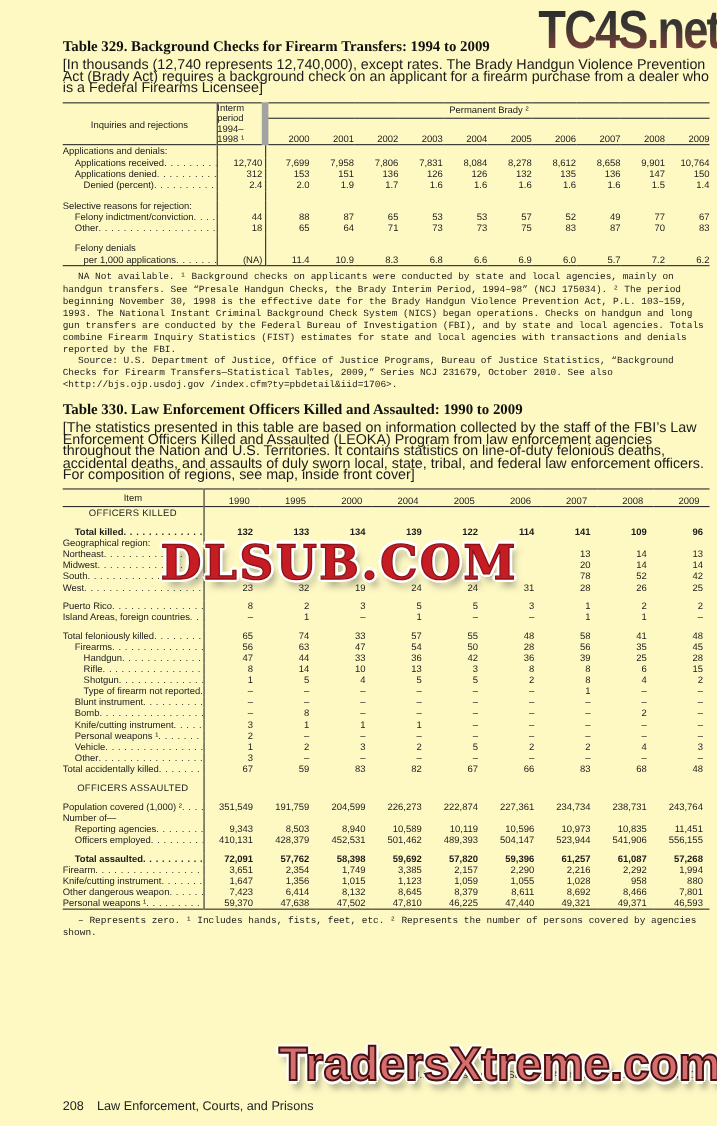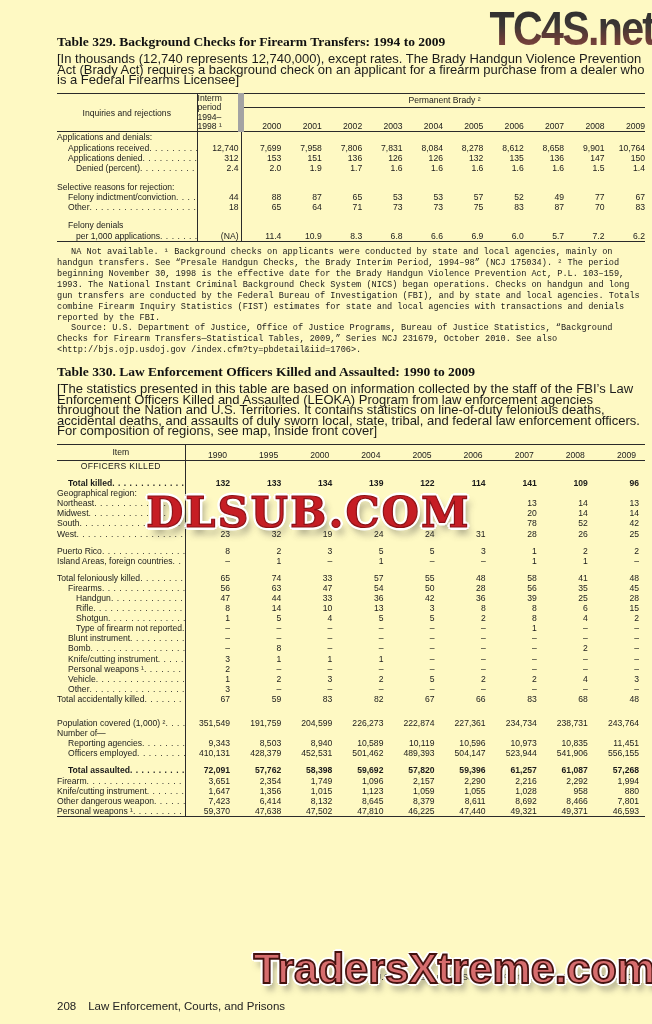--- a/index.html
+++ b/index.html
@@ -729,20 +729,32 @@
             <td class="val"></td>
             <td class="val"></td>
             <td class="val"></td>
             <td class="val"></td>
             <td class="val"></td>
             <td class="val"></td>
             <td class="val"></td>
             <td class="val"></td>
             <td class="val"></td>
           </tr>
+          <tr>
+            <td class="stub sec">OFFICERS ASSAULTED</td>
+            <td class="val"></td>
+            <td class="val"></td>
+            <td class="val"></td>
+            <td class="val"></td>
+            <td class="val"></td>
+            <td class="val"></td>
+            <td class="val"></td>
+            <td class="val"></td>
+            <td class="val"></td>
+          </tr>
           <tr class="blank">
             <td class="stub"></td>
             <td class="val"></td>
             <td class="val"></td>
             <td class="val"></td>
             <td class="val"></td>
             <td class="val"></td>
             <td class="val"></td>
             <td class="val"></td>
             <td class="val"></td>
@@ -843,21 +855,21 @@
           <tr>
             <td class="stub">
               <div class="lbl">
                 <span class="txt">Firearm</span>
                 <span class="dots"> .  .  .  .  .  .  .  .  .  .  .  .  .  .  .  .  .  .  .  .  .  .  .  .  .  .  .  .  .  .  .  .  .  .  .  .  .  .  .  .  .  .  .  .  .  .  .  .  .  .  .  .  .  .  .  .  .  .  .  . </span>
               </div>
             </td>
             <td class="val">3,651</td>
             <td class="val">2,354</td>
             <td class="val">1,749</td>
-            <td class="val">1,096</td>
+            <td class="val">3,385</td>
             <td class="val">2,157</td>
             <td class="val">2,290</td>
             <td class="val">2,216</td>
             <td class="val">2,292</td>
             <td class="val">1,994</td>
           </tr>
           <tr>
             <td class="stub">
               <div class="lbl">
                 <span class="txt">Knife/cutting instrument</span>
@@ -904,20 +916,21 @@
             <td class="val">47,810</td>
             <td class="val">46,225</td>
             <td class="val">47,440</td>
             <td class="val">49,321</td>
             <td class="val">49,371</td>
             <td class="val">46,593</td>
           </tr>
         </tbody>
     </table>
     <div class="fn-block">
+      <p class="fn">– Represents zero. ¹ Includes hands, fists, feet, etc. ² Represents the number of persons covered by agencies shown.</p>
     </div>
   </div>
 
   <div class="footer-left">
     <span class="pgnum">208</span><span>Law Enforcement, Courts, and Prisons</span>
   </div>
   <div class="footer-credit">U.S. Census Bureau, Statistical Abstract of the United States: 2012</div>
 
   <div class="wm wm-tc4s">TC4S.net</div>
   <div class="wm wm-dlsub">DLSUB.COM</div>

